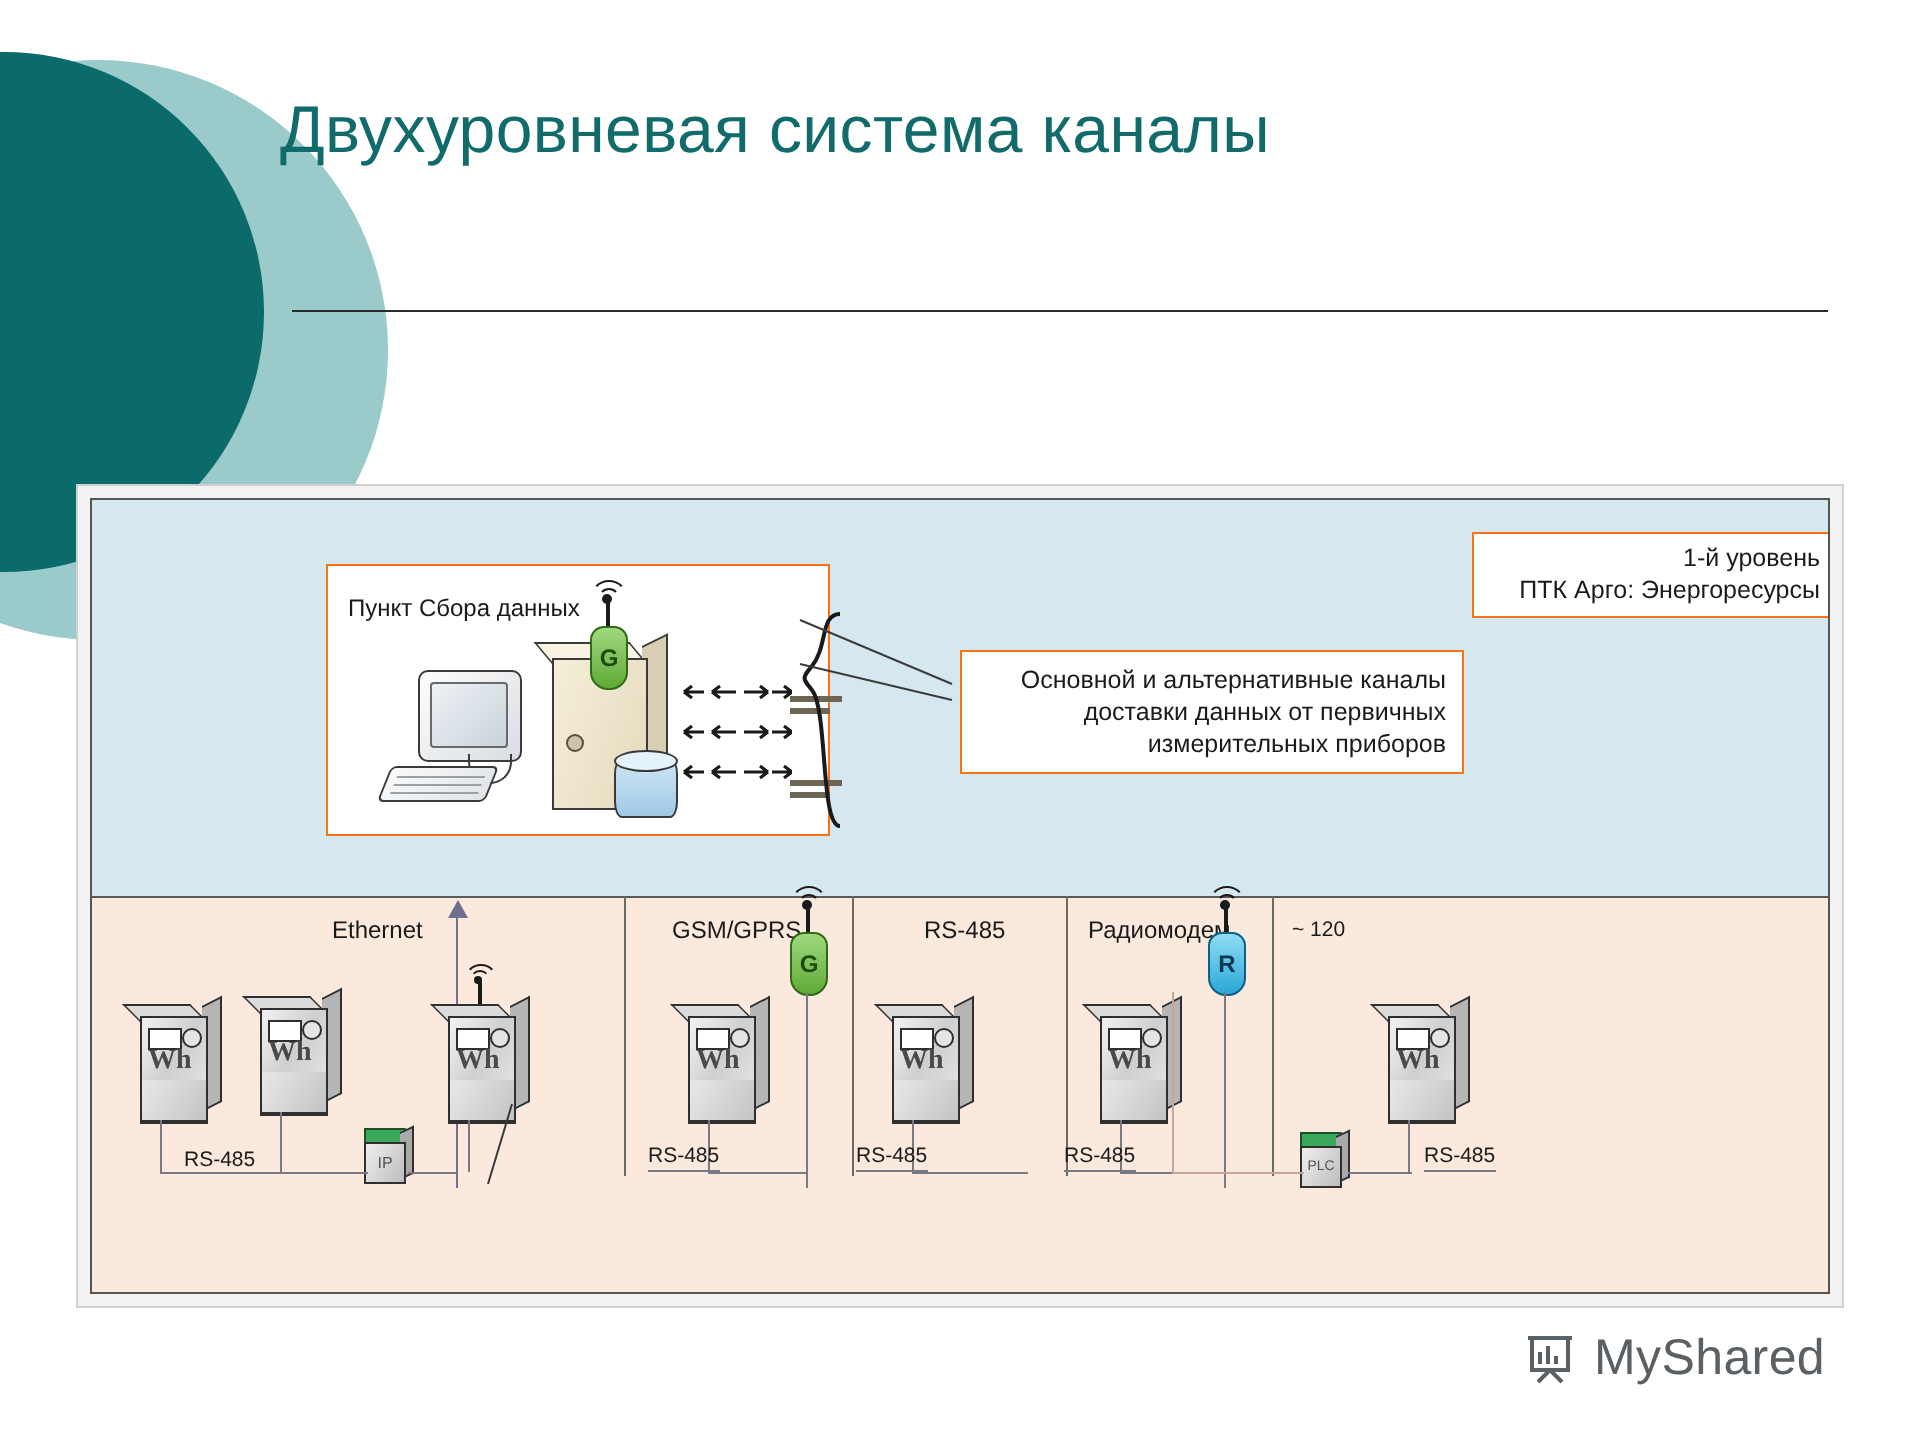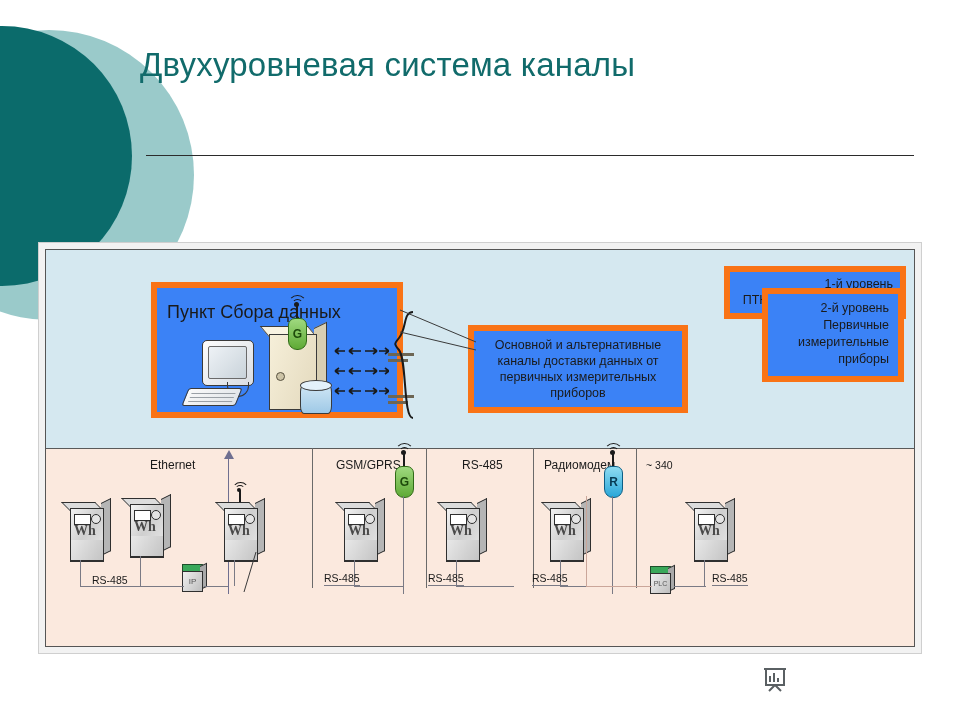--- a/index.html
+++ b/index.html
@@ -41,33 +41,33 @@
     background:#D5E8F0;
   }
 
   
   #band-level1{position:absolute;left:0;top:0;right:0;height:198px;background:#D5E8F0;}
   #band-level2{position:absolute;left:0;top:198px;right:0;bottom:0;background:#FBE9DE;
                border-top:1px solid #5a5a5a;}
 
   
   .wbox{
-    position:absolute;background:#3b82f6;border:6px solid #f97316;
-    box-sizing:border-box;color:#1a1a1a;
+    position:absolute;background:#ffffff;border:1px solid #f97316;
+    box-sizing:border-box;color:#1a1a1a;margin-left:12px;
   }
   #level1-box{left:678px;top:16px;width:182px;padding:4px 7px 5px 7px;
               text-align:right;font-size:12.5px;line-height:16px;}
   #level2-box{left:716px;top:38px;width:142px;padding:6px 9px 8px 6px;
               text-align:right;font-size:12.5px;line-height:17px;}
-  #callout-box{left:422px;top:75px;width:220px;padding:6px 8px;
-               text-align:center;font-size:12.5px;line-height:16px;}
+  #callout-box{left:422px;top:75px;width:252px;padding:6px 8px;
+               text-align:right;font-size:12.5px;line-height:16px;}
   #gsm-meter-callout{left:195px;top:343px;width:100px;padding:4px 5px;
                text-align:center;font-size:10.5px;line-height:13px;}
   #dcp-box{left:105px;top:32px;width:252px;height:136px;}
-  #dcp-label{position:absolute;left:10px;top:14px;font-size:18px;color:#1a1a1a;white-space:nowrap;}
+  #dcp-label{position:absolute;left:10px;top:14px;font-size:12px;color:#1a1a1a;white-space:nowrap;}
 
   
   .monitor-body{position:absolute;left:45px;top:52px;width:50px;height:44px;
     background:linear-gradient(135deg,#fdfdfd,#d9dde2);border:1.6px solid #3a3a3a;border-radius:5px;}
   .monitor-screen{position:absolute;left:5px;top:5px;right:6px;bottom:6px;
     background:linear-gradient(135deg,#eef2f6,#c9d3da);border:1px solid #6a6a6a;border-radius:2px;}
   .monitor-neck{position:absolute;left:70px;top:94px;width:20px;height:14px;
     border:1.6px solid #3a3a3a;border-top:none;border-radius:0 0 14px 14px;background:transparent;}
   .keyboard{position:absolute;left:28px;top:100px;width:52px;height:16px;
     background:linear-gradient(135deg,#fafafa,#dfe3e7);border:1.6px solid #3a3a3a;
@@ -237,32 +237,26 @@
       <path d="M2 30 L78 48" stroke="#3a3a3a" stroke-width="1" fill="none"></path>
     </svg>
 
     <div class="wbox" id="callout-box">Основной и альтернативные каналы доставки данных от первичных измерительных приборов</div>
 
     <div class="sep" style="left:266px;top:198px;height:140px;"></div>
     <div class="sep" style="left:380px;top:198px;height:140px;"></div>
     <div class="sep" style="left:487px;top:198px;height:140px;"></div>
     <div class="sep" style="left:590px;top:198px;height:140px;"></div>
 
-    <div class="wbox" id="level2-box">
-      <div>2-й уровень</div>
-      <div>Первичные</div>
-      <div>измерительные</div>
-      <div>приборы</div>
-    </div>
-
-    <div class="lbl" style="left:104px;top:208px;">Ethernet</div>
+
+    <div class="lbl" style="left:120px;top:208px;">Ethernet</div>
     <div class="lbl" style="left:290px;top:208px;">GSM/GPRS</div>
     <div class="lbl" style="left:416px;top:208px;">RS-485</div>
     <div class="lbl" style="left:498px;top:208px;">Радиомодем</div>
-    <div class="lbl-sm" style="left:600px;top:209px;">~ 340</div>
+    <div class="lbl-sm" style="left:600px;top:209px;">~ 120</div>
 
     <div class="upArrow" style="left:178px;top:200px;"></div>
     <div class="vline" style="left:182px;top:209px;height:135px;background:#6f6f90;"></div>
 
     <div class="ant-arc" style="left:349px;top:193px;width:17px;height:17px;"></div>
     <div class="ant-arc" style="left:353px;top:197px;width:9px;height:9px;"></div>
     <div class="ant-dot" style="left:355px;top:200px;"></div>
     <div class="ant-mast" style="left:357px;top:202px;height:16px;"></div>
     <div class="gsm-stick" style="left:349px;top:216px;">
       <span style="display:block;line-height:30px;">G</span>
@@ -395,13 +389,14 @@
 
   </div>
 </div>
 
 <div id="watermark">
   <svg width="30" height="30" viewBox="0 0 30 30">
     <path d="M4 5 H26 M6 5 V21 H24 V5" stroke="#5a6063" stroke-width="2" fill="none"></path>
     <path d="M10 18 V12 M14 18 V9 M18 18 V14" stroke="#5a6063" stroke-width="2" fill="none"></path>
     <path d="M15 21 L9 27 M15 21 L21 27" stroke="#5a6063" stroke-width="2" fill="none"></path>
   </svg>
+  <div class="wm-text">MyShared</div>
 </div>
 
 </body></html>

